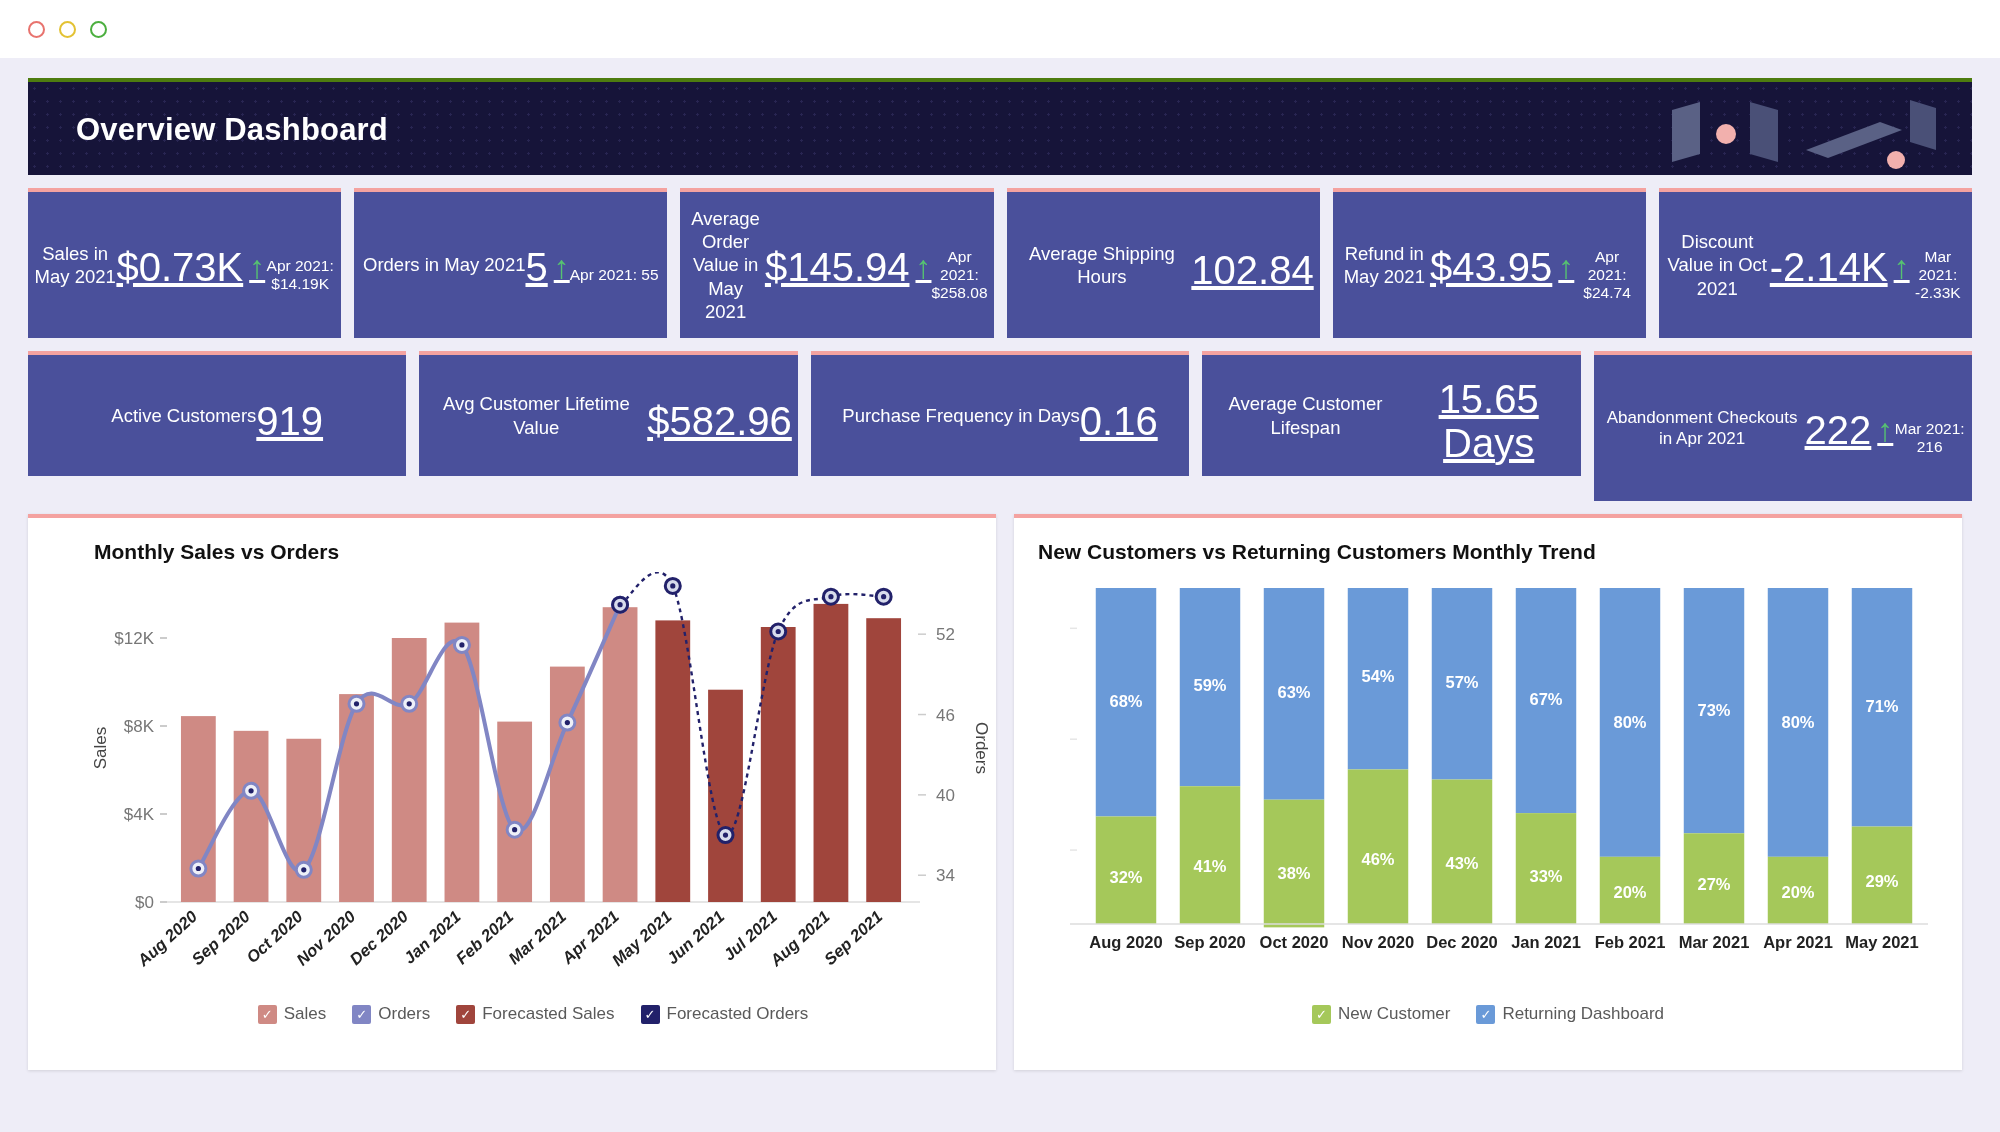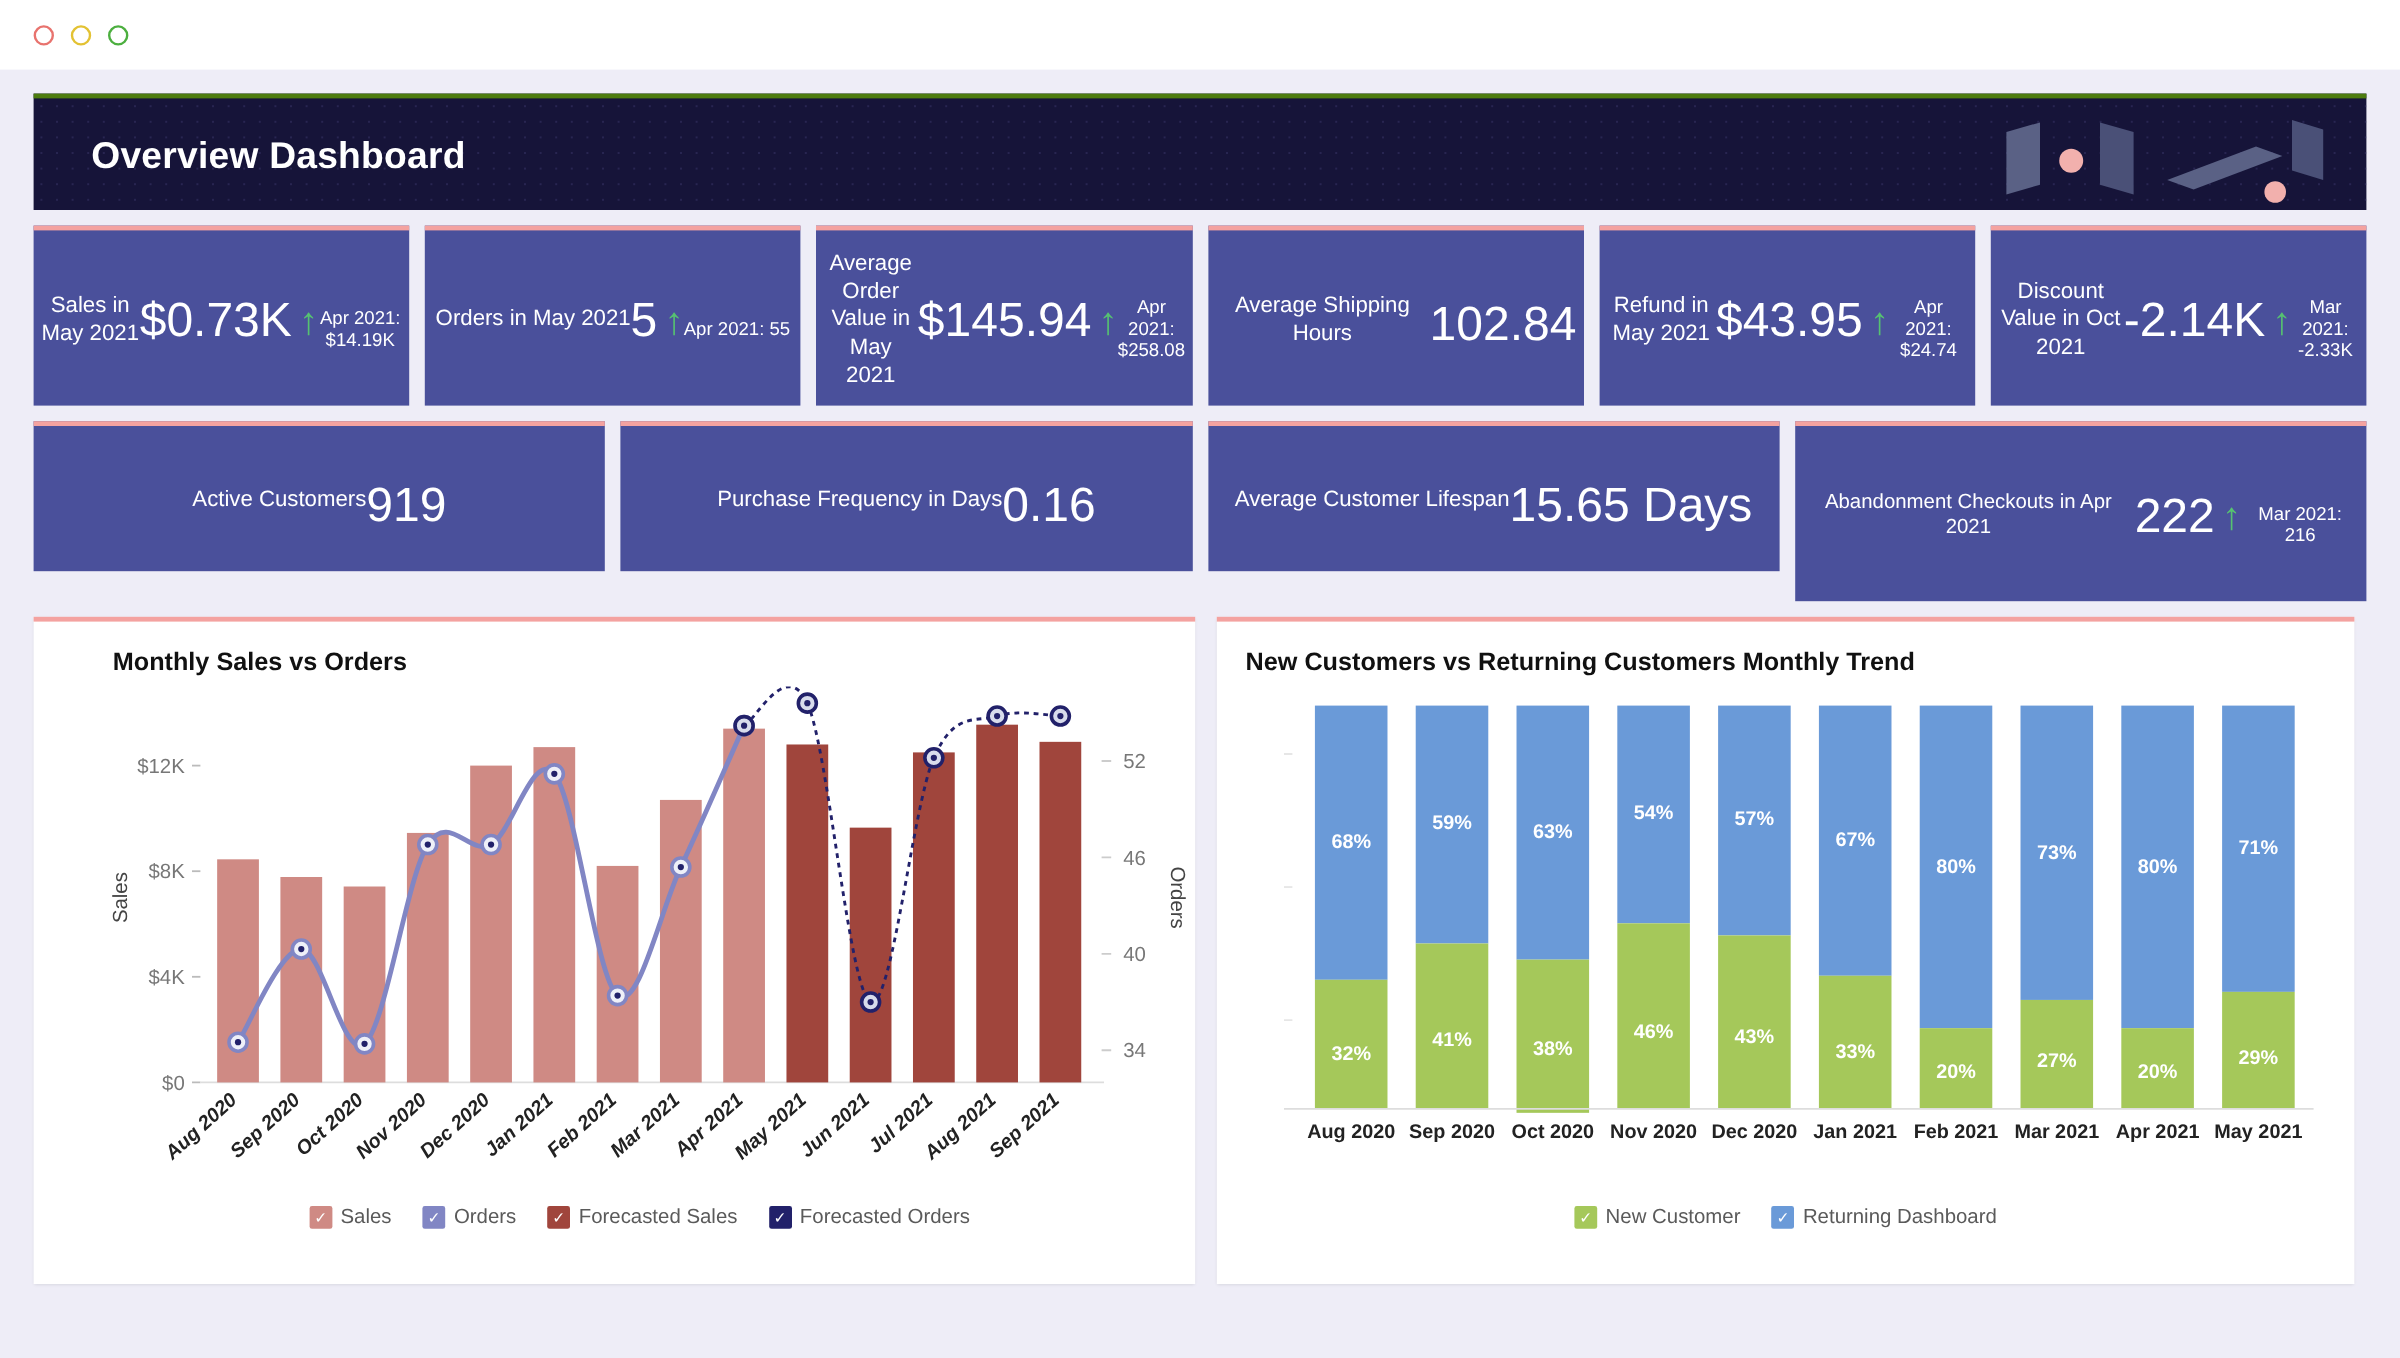--- a/index.html
+++ b/index.html
@@ -53,21 +53,21 @@
     display: flex; flex-direction: row; align-items: center; justify-content: center;
     color: #fff; text-align: center;
     padding: 10px 6px;
   }
   .kpi-row.row1 .kpi { height: 150px; }
   .kpi-row.row2 .kpi { height: 125px; }
   .kpi-row.row2 .kpi.tall { height: 150px; align-self: flex-start; }
   .kpi .title { font-size: 18.5px; font-weight: 400; line-height: 1.25; }
   .kpi .value {
     font-size: 40px; font-weight: 400; margin-top: 4px;
-    display: flex; align-items: center; gap: 6px; line-height: 1.1;
+    display: flex; align-items: center; gap: 6px; line-height: 1.1; text-decoration: underline;
   }
   .kpi .value .arrow { color: #56c271; font-size: 32px; line-height: 1; }
   .kpi .sub { font-size: 15.5px; margin-top: 20px; text-align: center; }
   .kpi.noarrow .value { font-size: 40px; margin-top: 10px; }
   .kpi .title.small { font-size: 17px; }
 
   .charts { display: flex; gap: 18px; }
   .card {
     background: #fff;
     border-top: 4px solid #f4a2a0;
@@ -163,20 +163,26 @@
       </div>
       <div class="sub">Mar 2021: -2.33K</div>
     </div>
   </div>
 
   <div class="kpi-row row2">
     <div class="kpi noarrow">
       <div class="title">Active Customers</div>
       <div class="value">
         <span>919</span>
+      </div>
+    </div>
+    <div class="kpi noarrow">
+      <div class="title">Avg Customer Lifetime Value</div>
+      <div class="value">
+        <span>$582.96</span>
       </div>
     </div>
     <div class="kpi noarrow">
       <div class="title">Purchase Frequency in Days</div>
       <div class="value">
         <span>0.16</span>
       </div>
     </div>
     <div class="kpi noarrow">
       <div class="title">Average Customer Lifespan</div>

